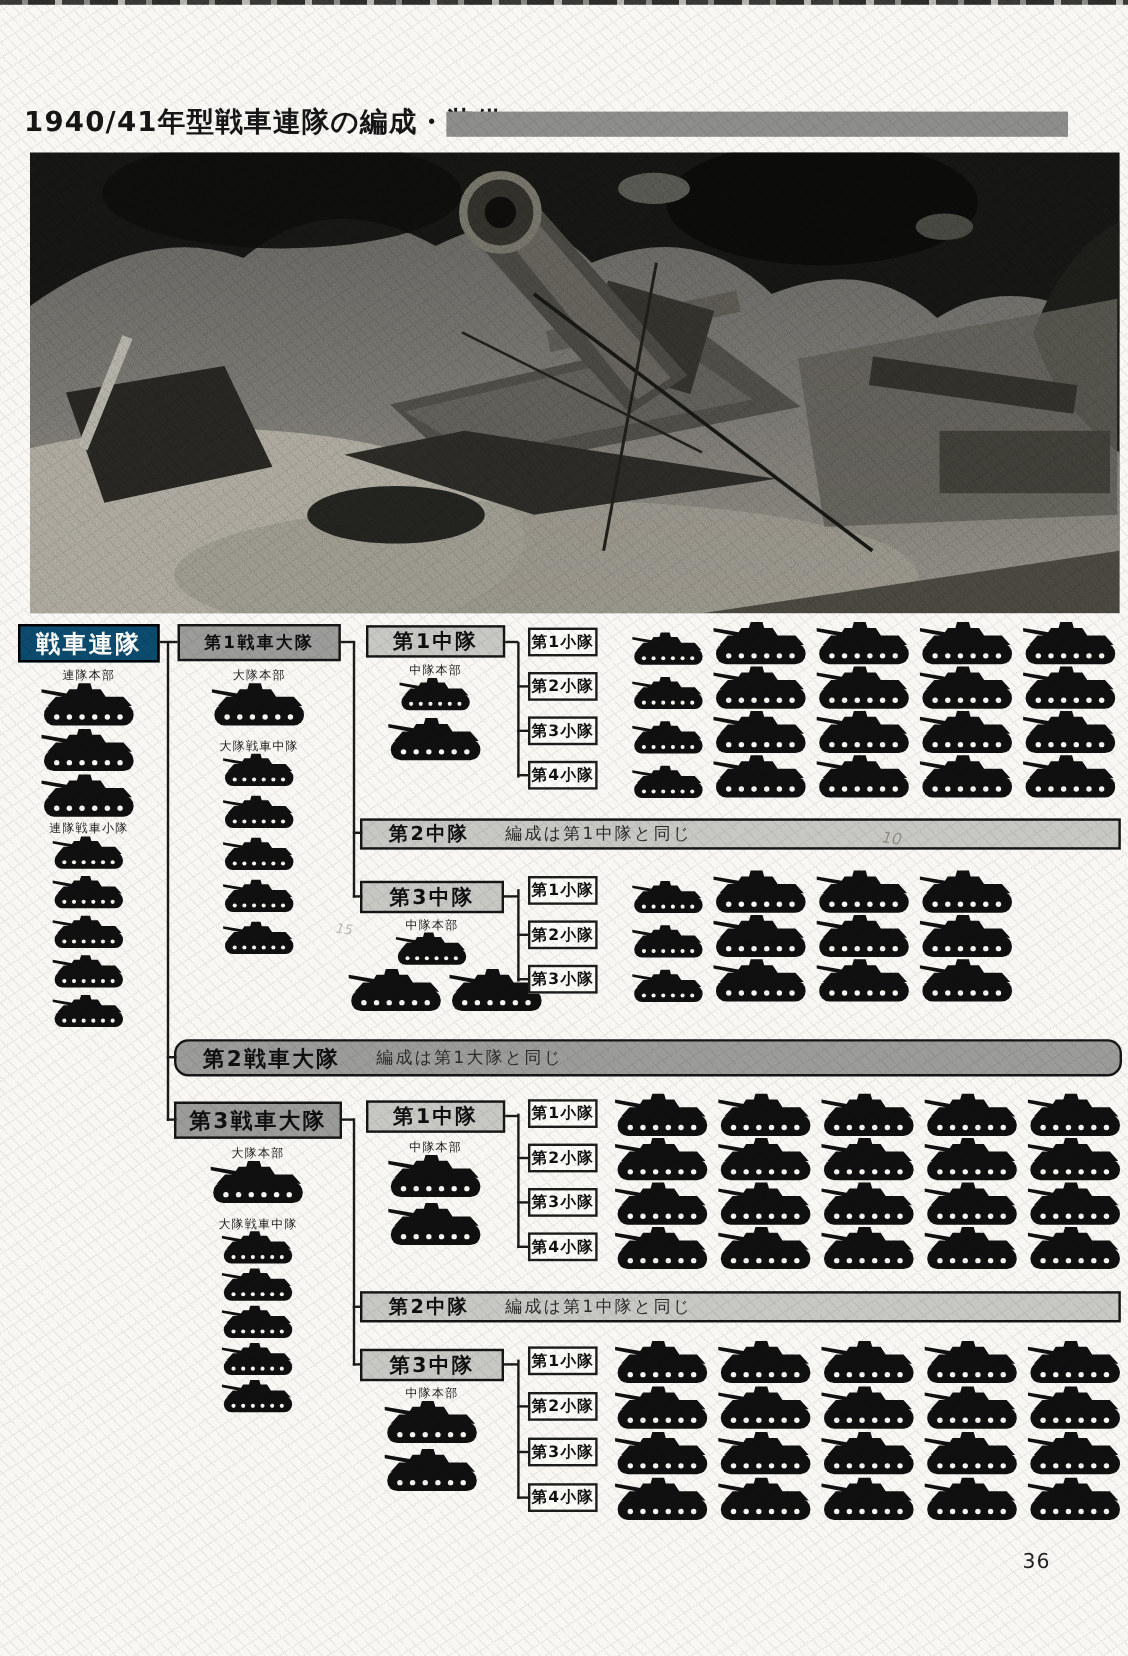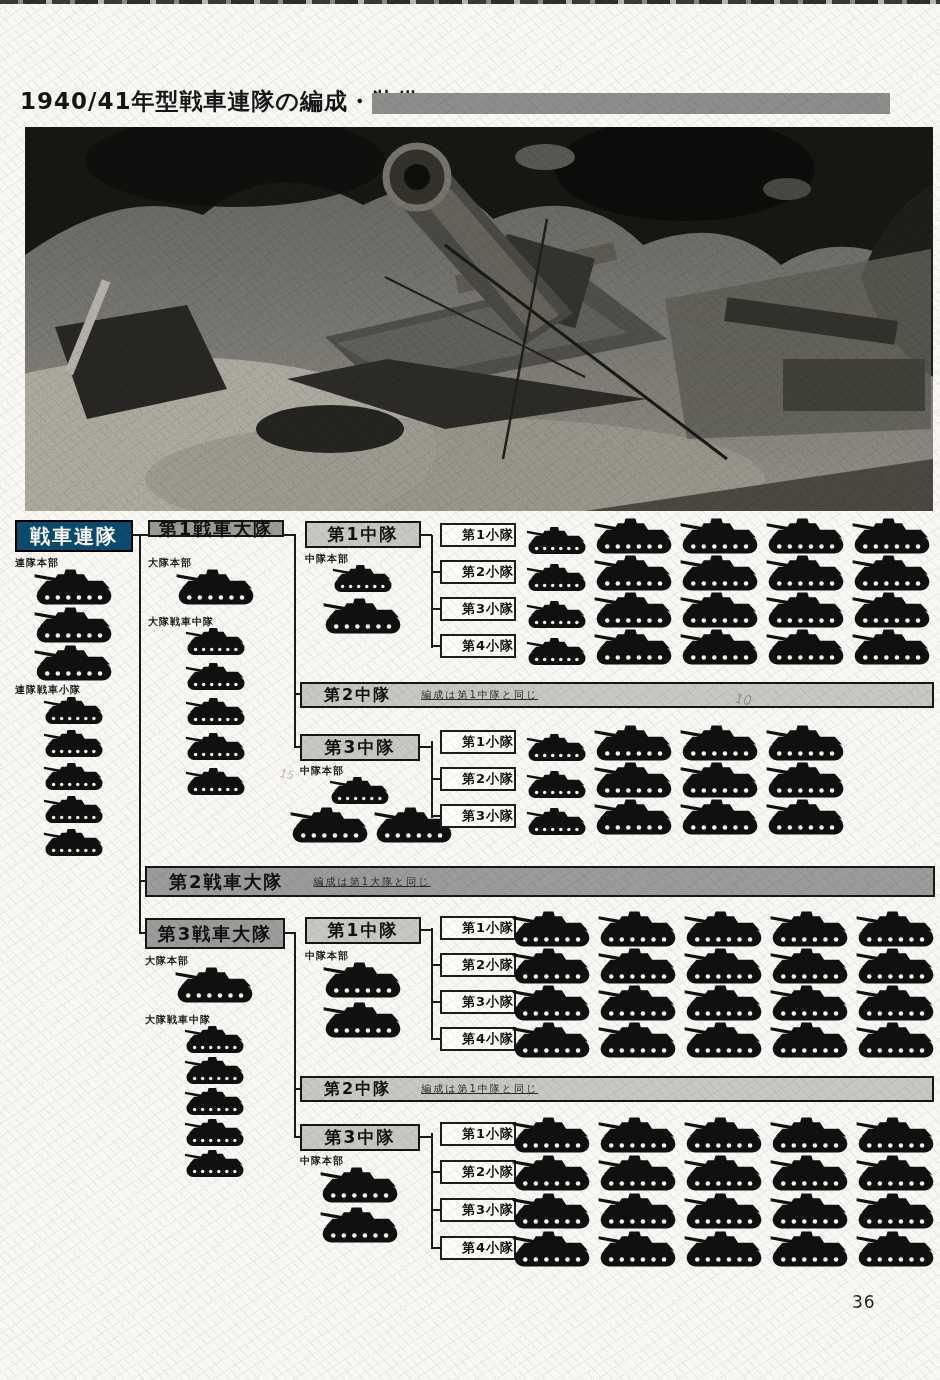--- a/index.html
+++ b/index.html
@@ -9,25 +9,25 @@
         background:repeating-linear-gradient(90deg,#3a3a38 0 18px,#8a8a86 18px 23px,#2e2e2c 23px 46px,#b9b7b2 46px 52px);}
   .page-title{position:absolute;left:20px;top:86px;font-size:23px;font-weight:bold;letter-spacing:1px;color:#161616;}
   .title-bar{position:absolute;left:372px;top:93px;width:518px;height:21px;background:#8d8d8b;}
   .photo-frame{position:absolute;left:25px;top:127px;width:908px;height:384px;background:#6e6e6a;overflow:hidden;}
   .box{position:absolute;display:flex;align-items:center;justify-content:center;box-sizing:border-box;
        font-weight:bold;border:2px solid #161616;letter-spacing:2px;white-space:nowrap;}
   .box.black{background:#0c4a6e;color:#fbfbf8;border-color:#000;}
   .box.gray{background:#9b9b99;color:#101010;}
   .box.light{background:#c7c7c4;color:#101010;}
   .box.bar{justify-content:flex-start;padding-left:22px;}
-  .box .note{font-weight:normal;font-size:10px;letter-spacing:2px;color:#2c2c2a;margin-left:30px;text-decoration:underline;}
-  .platoon{position:absolute;width:76px;height:24px;box-sizing:border-box;background:#fcfcf9;
-       border:2px solid #1d1d1b;display:flex;align-items:center;justify-content:flex-end;
+  .box .note{font-weight:normal;font-size:14px;letter-spacing:2px;color:#2c2c2a;margin-left:30px;}
+  .platoon{position:absolute;width:58px;height:24px;box-sizing:border-box;background:#fcfcf9;
+       border:2px solid #1d1d1b;display:flex;align-items:center;justify-content:center;
        font-size:13px;font-weight:bold;letter-spacing:1px;white-space:nowrap;}
-  .unit-label{position:absolute;font-size:10px;letter-spacing:1px;color:#1c1c1a;text-align:left;white-space:nowrap;font-weight:bold;}
+  .unit-label{position:absolute;font-size:10px;letter-spacing:1px;color:#1c1c1a;text-align:center;white-space:nowrap;}
   .tanks-col{position:absolute;display:flex;flex-direction:column;align-items:center;}
   .tanks-row{position:absolute;display:flex;align-items:flex-end;}
   .line{position:absolute;background:#1b1b19;}
   .pencil{position:absolute;font-size:13px;color:#8d8779;font-style:italic;opacity:.85;transform:rotate(8deg);}
   .page-number{position:absolute;left:852px;top:1292px;font-size:17px;color:#222;letter-spacing:1px;}
   .grain{position:absolute;left:0;top:0;width:940px;height:1380px;pointer-events:none;opacity:.05;
        background:repeating-linear-gradient(47deg,#000 0 1px,transparent 1px 7px),
                   repeating-linear-gradient(-33deg,#000 0 1px,transparent 1px 11px);}
 </style>
 </head>
@@ -172,21 +172,21 @@
         <rect x="3" y="27" width="106" height="25" rx="12" fill="#101010"></rect>
         <circle cx="18" cy="42" r="3.2" fill="#f7f6f2"></circle>
         <circle cx="33" cy="42" r="3.2" fill="#f7f6f2"></circle>
         <circle cx="48" cy="42" r="3.2" fill="#f7f6f2"></circle>
         <circle cx="63" cy="42" r="3.2" fill="#f7f6f2"></circle>
         <circle cx="78" cy="42" r="3.2" fill="#f7f6f2"></circle>
         <circle cx="93" cy="42" r="3.2" fill="#f7f6f2"></circle>
       </svg>
     </div>
 
-  <div class="box gray" style="left:148px;top:520px;width:136px;height:17px;font-size:18px;">
+  <div class="box gray" style="left:148px;top:520px;width:136px;height:31px;font-size:14px;">
       <span>第1戦車大隊</span>
     </div>
   <div class="unit-label" style="left:148px;top:556px;width:136px;">大隊本部</div>
   <div class="tanks-col" style="left:148px;top:568px;width:136px;">
       <svg width="80" height="38" viewBox="0 0 112 54">
         <path fill="#101010" d="M0,9 L35,15 L35,20 L0,13 Z M44,2 L58,2 L60,9 L42,9 Z M33,9 L70,9 L76,18 L27,18 Z M7,29 L17,18 L97,18 L107,29 Z"></path>
         <rect x="3" y="27" width="106" height="25" rx="12" fill="#101010"></rect>
         <circle cx="18" cy="42" r="3.2" fill="#f7f6f2"></circle>
         <circle cx="33" cy="42" r="3.2" fill="#f7f6f2"></circle>
         <circle cx="48" cy="42" r="3.2" fill="#f7f6f2"></circle>
@@ -670,21 +670,21 @@
         <rect x="3" y="27" width="106" height="25" rx="12" fill="#101010"></rect>
         <circle cx="18" cy="42" r="3.2" fill="#f7f6f2"></circle>
         <circle cx="33" cy="42" r="3.2" fill="#f7f6f2"></circle>
         <circle cx="48" cy="42" r="3.2" fill="#f7f6f2"></circle>
         <circle cx="63" cy="42" r="3.2" fill="#f7f6f2"></circle>
         <circle cx="78" cy="42" r="3.2" fill="#f7f6f2"></circle>
         <circle cx="93" cy="42" r="3.2" fill="#f7f6f2"></circle>
       </svg>
     </div>
 
-  <div class="box gray bar" style="left:145px;top:866px;width:790px;height:31px;font-size:18px;">
+  <div class="box gray bar" style="left:145px;top:866px;width:790px;height:31px;font-size:18px;border-radius:12px;">
     <span>第2戦車大隊</span>
     <span class="note">編成は第1大隊と同じ</span>
   </div>
 
   <div class="box gray" style="left:145px;top:918px;width:140px;height:31px;font-size:18px;">
       <span>第3戦車大隊</span>
     </div>
   <div class="unit-label" style="left:145px;top:954px;width:140px;">大隊本部</div>
   <div class="tanks-col" style="left:145px;top:966px;width:140px;">
       <svg width="80" height="38" viewBox="0 0 112 54">

